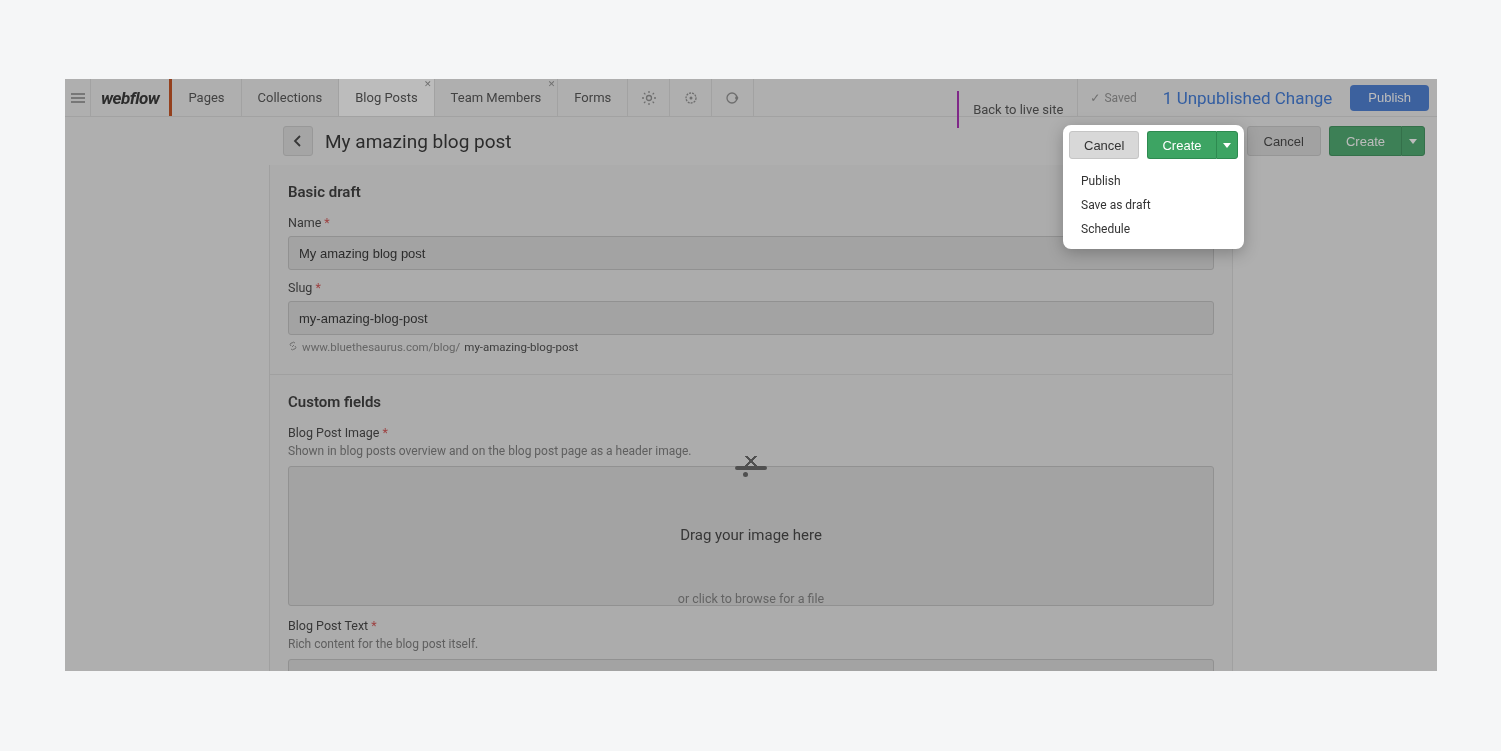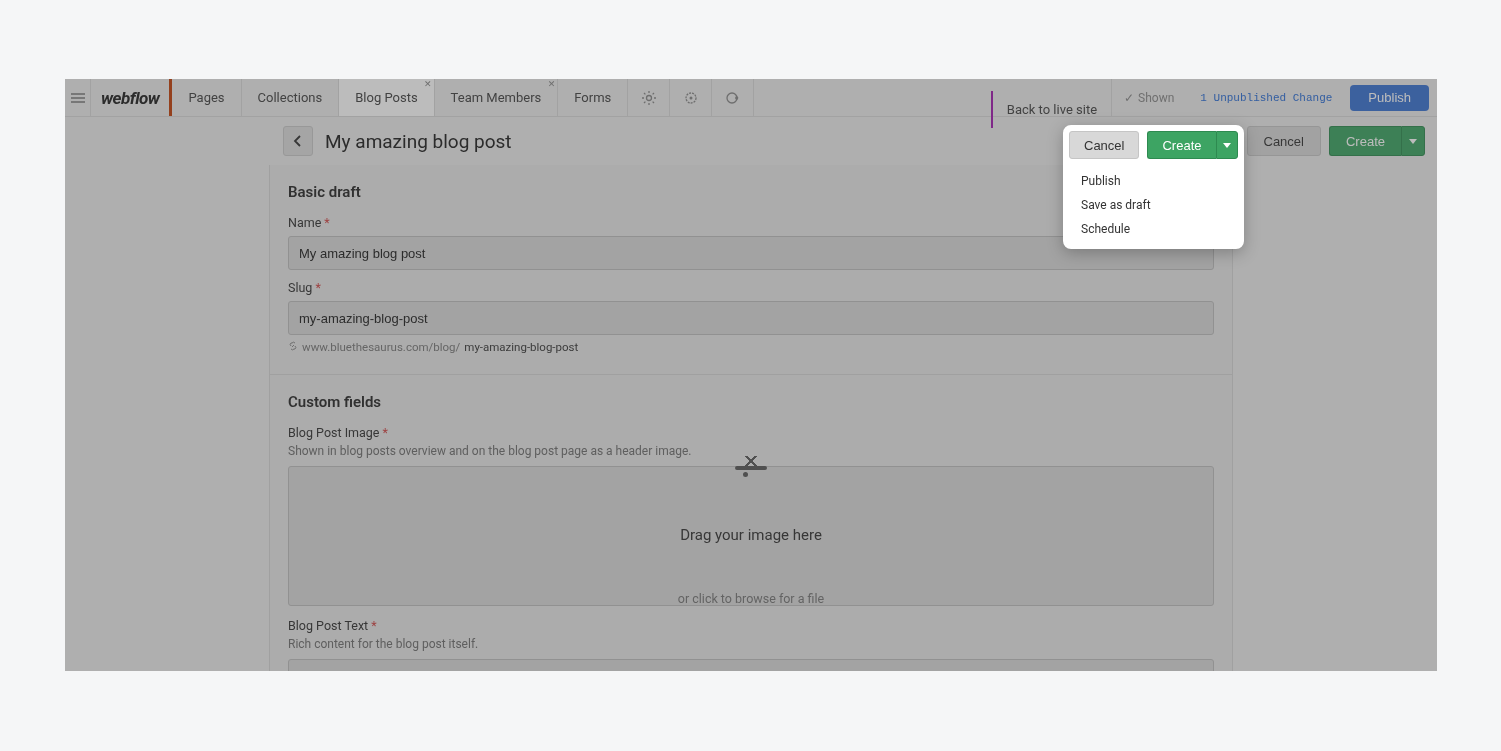--- a/index.html
+++ b/index.html
@@ -103,27 +103,26 @@
       font-size: 12px;
       color: #8a8a8a;
       display: flex;
       align-items: center;
       gap: 4px;
       border-left: 1px solid #d8d8d8;
       height: 100%;
     }
     .unpub {
       padding: 0 14px;
-      font-size: 11px;
+      font-size: 17px;
       color: #2e6fd6;
       display: flex;
       align-items: center;
       height: 100%;
       cursor: pointer;
-      font-family: Liberation Mono, monospace;
     }
     .publish-btn {
       margin: 6px 8px 6px 4px;
       background: #3b73d1;
       color: #fff;
       border: none;
       border-radius: 4px;
       padding: 0 18px;
       height: 26px;
       font-size: 13px;
@@ -407,21 +406,21 @@
       <svg width="16" height="16" viewBox="0 0 16 16">
           <circle cx="7" cy="8" r="5" fill="none" stroke="#888" stroke-width="1.3"></circle>
           <path d="M10 8l3 0M13 8l-2-2M13 8l-2 2" stroke="#888" stroke-width="1.3" fill="none"></path>
         </svg>
     </div>
     <div class="topbar-spacer"></div>
     <div class="topbar-right">
       <div class="back-link">Back to live site</div>
       <div class="saved">
         <span>✓</span>
-        <span>Shown</span>
+        <span>Saved</span>
       </div>
       <div class="unpub">1 Unpublished Change</div>
       <button class="publish-btn">Publish</button>
     </div>
   </div>
 
   <div class="pageheader" style="padding-left:218px; padding-right:12px;">
     <div class="back-btn">
       <svg width="14" height="14" viewBox="0 0 14 14">
           <path d="M9 2L4 7l5 5" stroke="#333" stroke-width="1.8" fill="none"></path>

